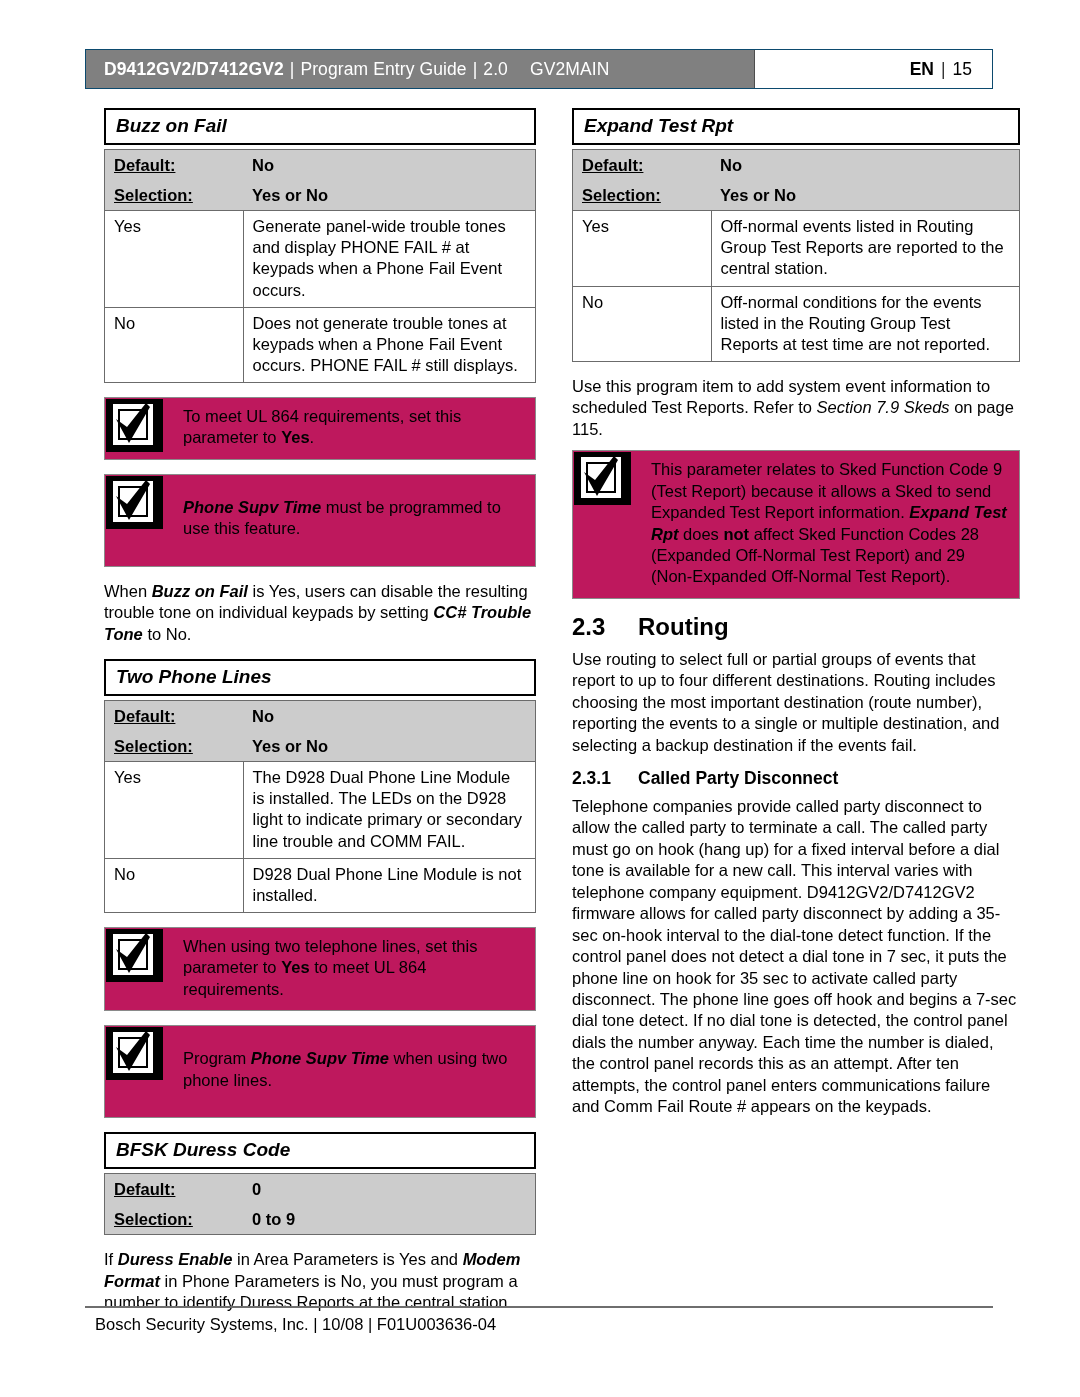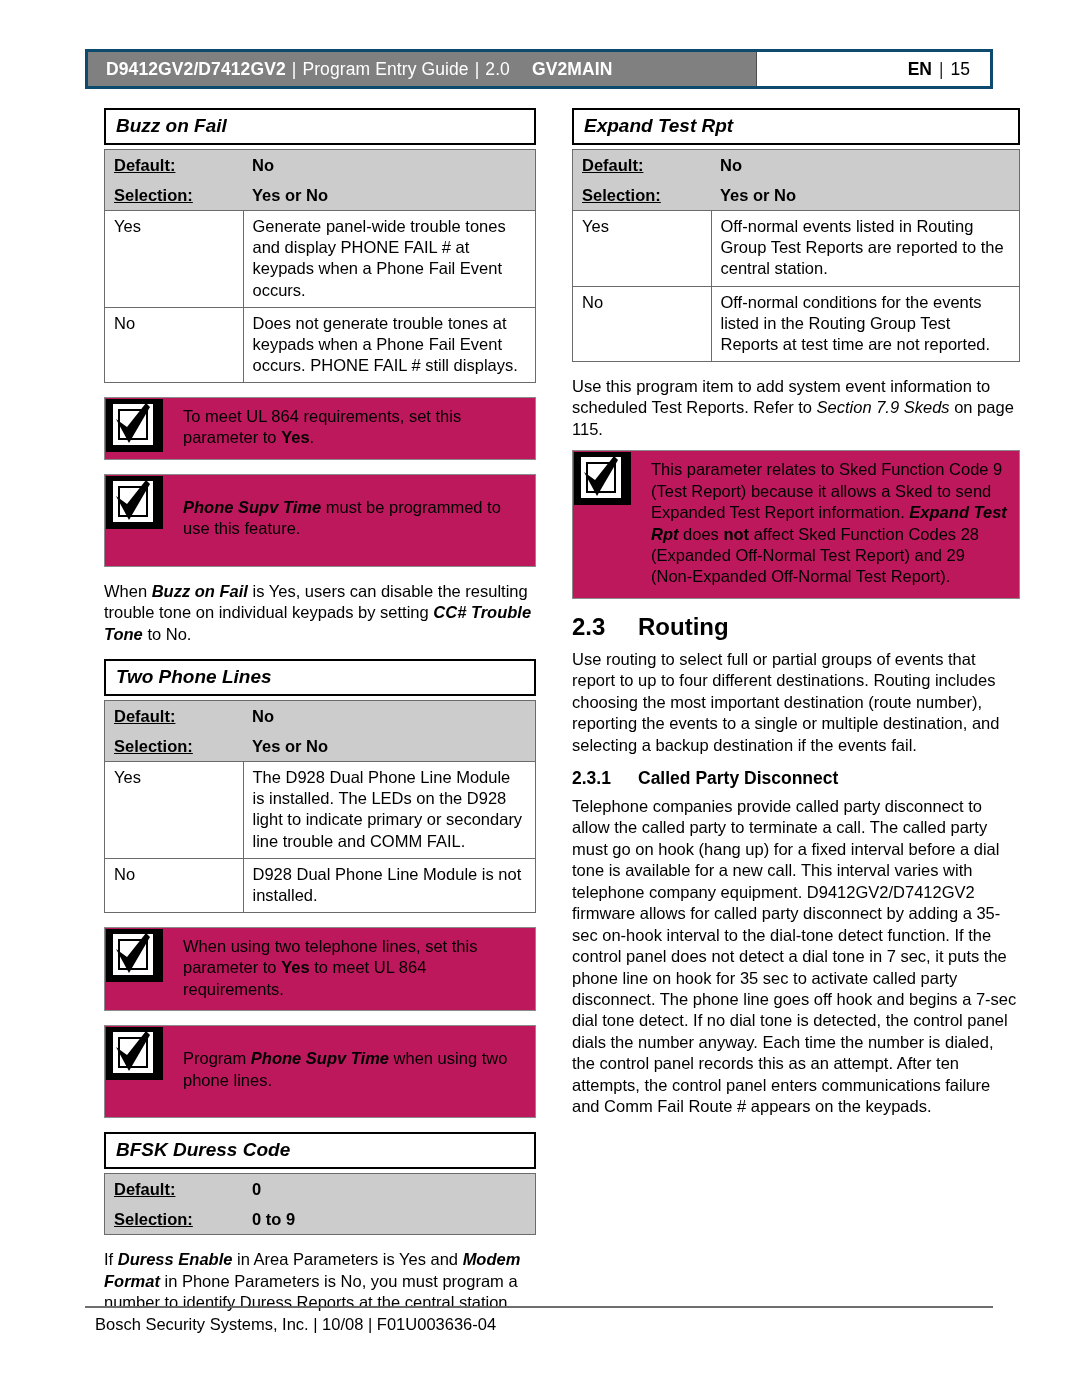--- a/index.html
+++ b/index.html
@@ -9,37 +9,37 @@
     font-family:"Liberation Sans", sans-serif;
     color:#000;
     overflow:hidden;
   }
   .page{position:relative;width:1080px;height:1397px;}
 
   
   .header{
     position:absolute;left:85px;top:49px;width:908px;height:40px;
     display:flex;
-    border:3px solid #0c4a6e;
+    border:1px solid #0c4a6e;
     box-sizing:border-box;
   }
   .header-left{
     flex:0 0 668px;
     background:#808080;
     color:#ffffff;
     display:flex;align-items:center;
     padding-left:18px;
     font-size:17.5px;
     box-sizing:border-box;
     letter-spacing:.1px;
   }
   .header-left .prod{font-weight:bold;}
   .header-left .sep{margin:0 6px;font-weight:normal;}
   .header-left .gdoc{font-weight:normal;}
-  .header-left .gv2{margin-left:22px;font-weight:bold;}
+  .header-left .gv2{margin-left:22px;font-weight:normal;}
   .header-right{
     flex:1 1 auto;
     background:#ffffff;
     display:flex;align-items:center;justify-content:flex-end;
     padding-right:20px;
     font-size:17.5px;
     border-left:1px solid #4d4d4d;
     box-sizing:border-box;
   }
   .header-right .en{font-weight:bold;}

